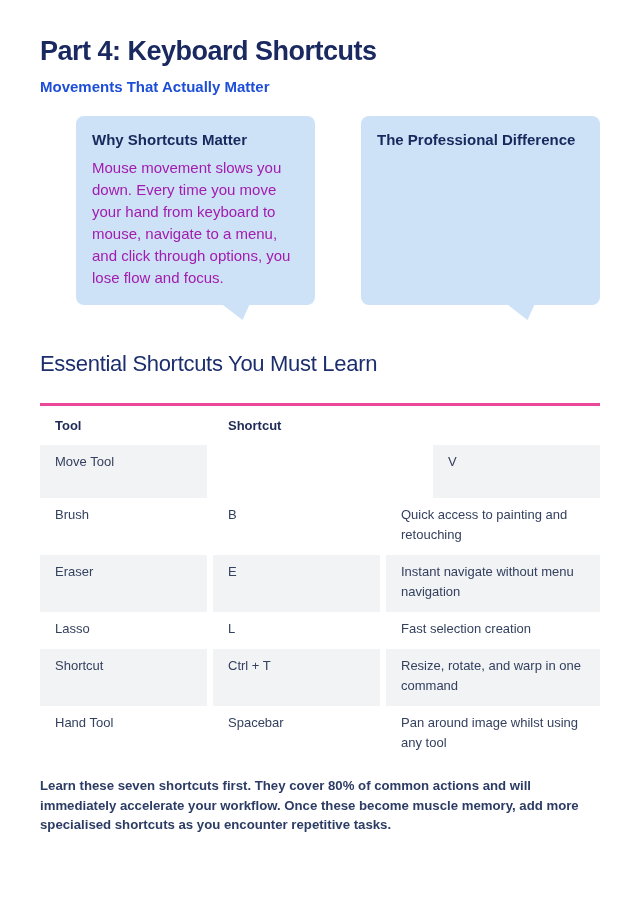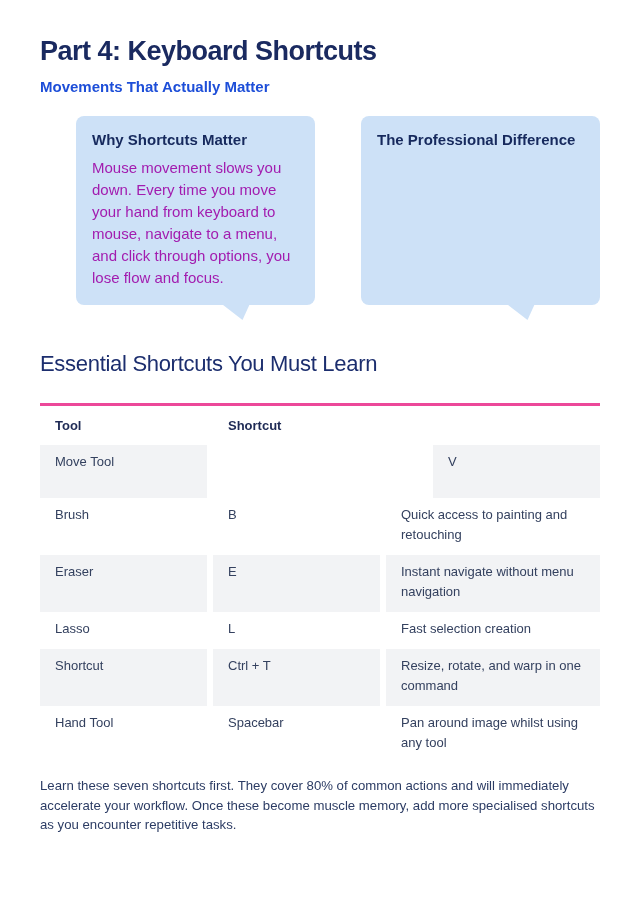--- a/index.html
+++ b/index.html
@@ -95,21 +95,21 @@
     background: #ffffff;
   }
   .tbody .trow { min-height: 35px; }
   .tbody .trow:nth-child(odd) .tcell { background: #f2f3f5; }
   .tbody .trow .tcell { padding-bottom: 10px; }
   .tbody .trow.twolines { min-height: 53px; justify-content: space-between; }
   .footer-note {
     margin-top: 13px;
     font-size: 13.2px;
     line-height: 19.5px;
-    font-weight: 400;
+    font-weight: 700;
     color: #2c3c64;
   }
 </style>
 </head>
 <body>
 
 <div class="page">
 
   <h1 class="doc-title">Part 4: Keyboard Shortcuts</h1>
   <div class="doc-subtitle">Movements That Actually Matter</div>

